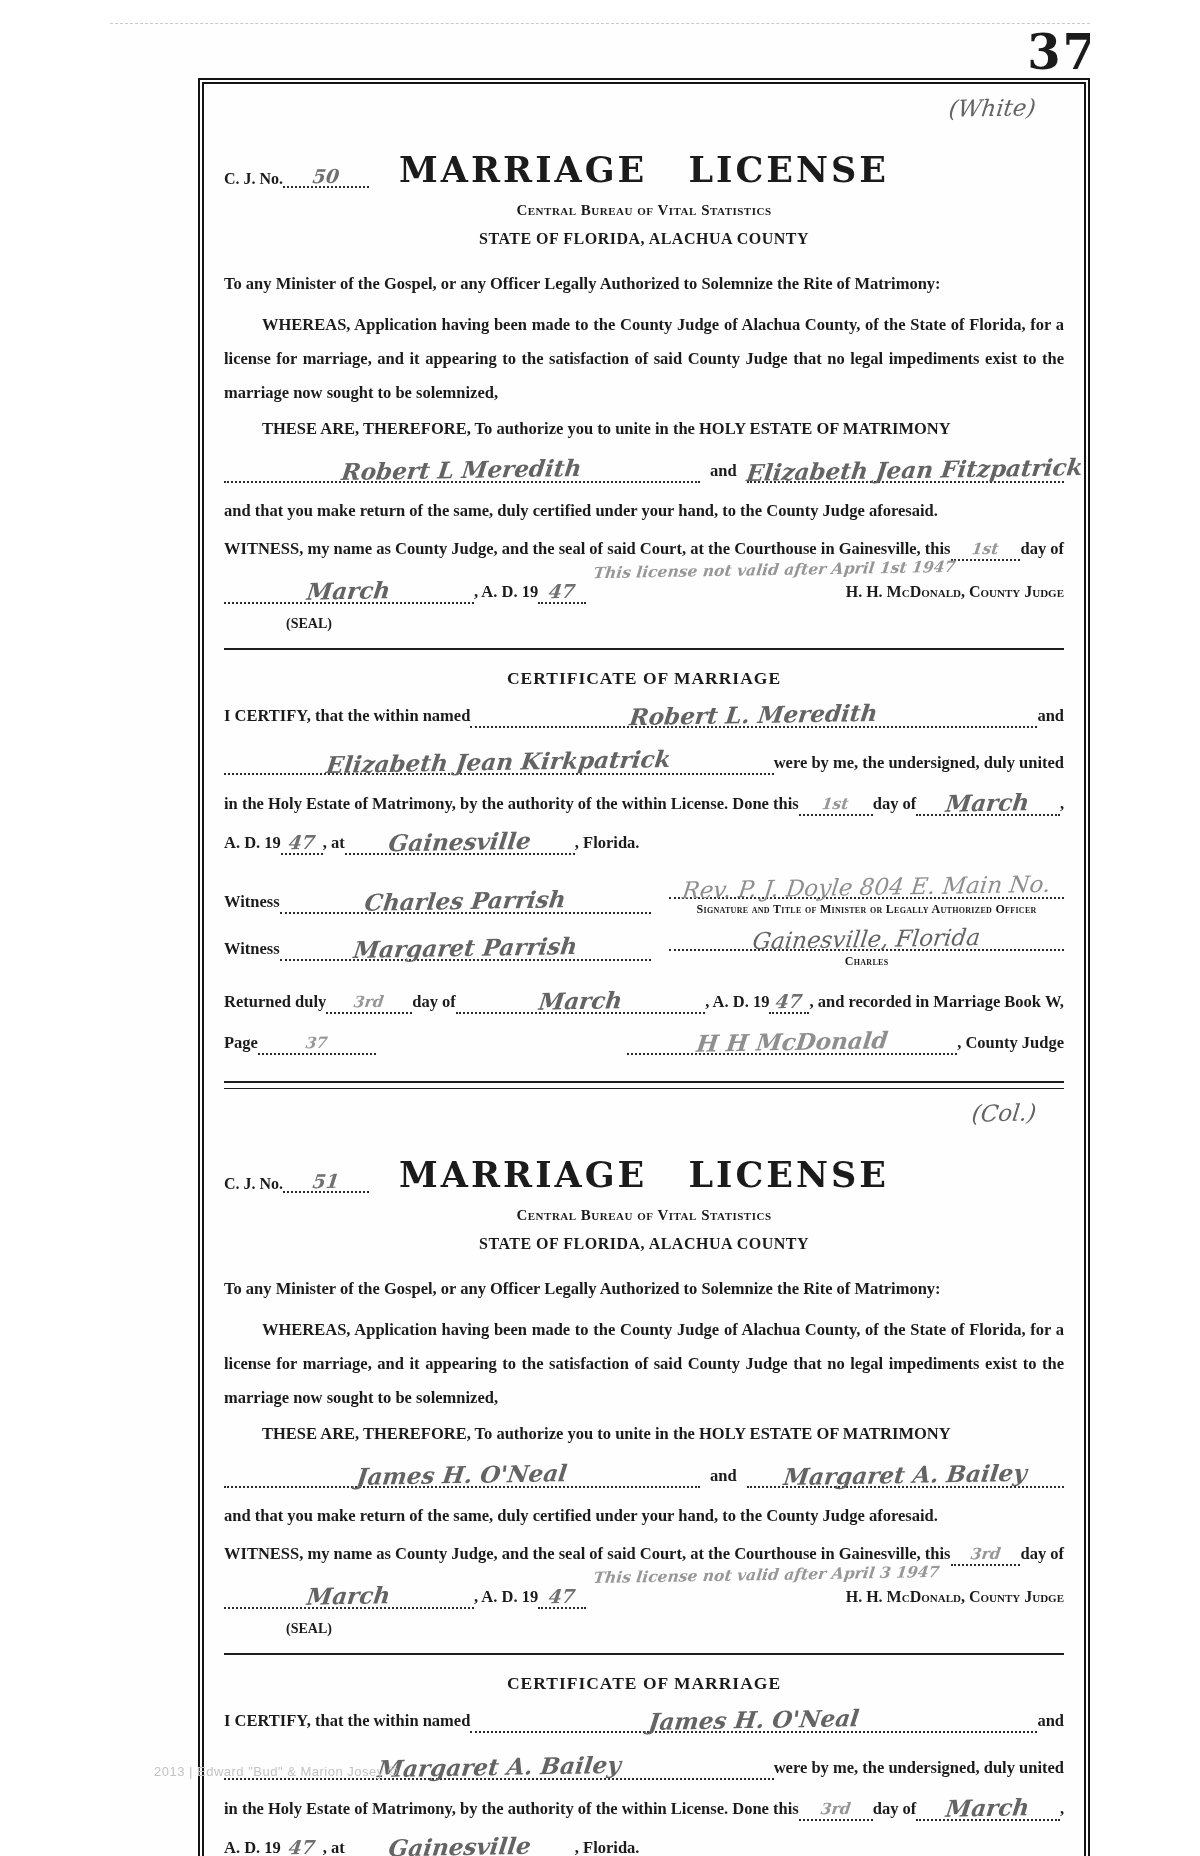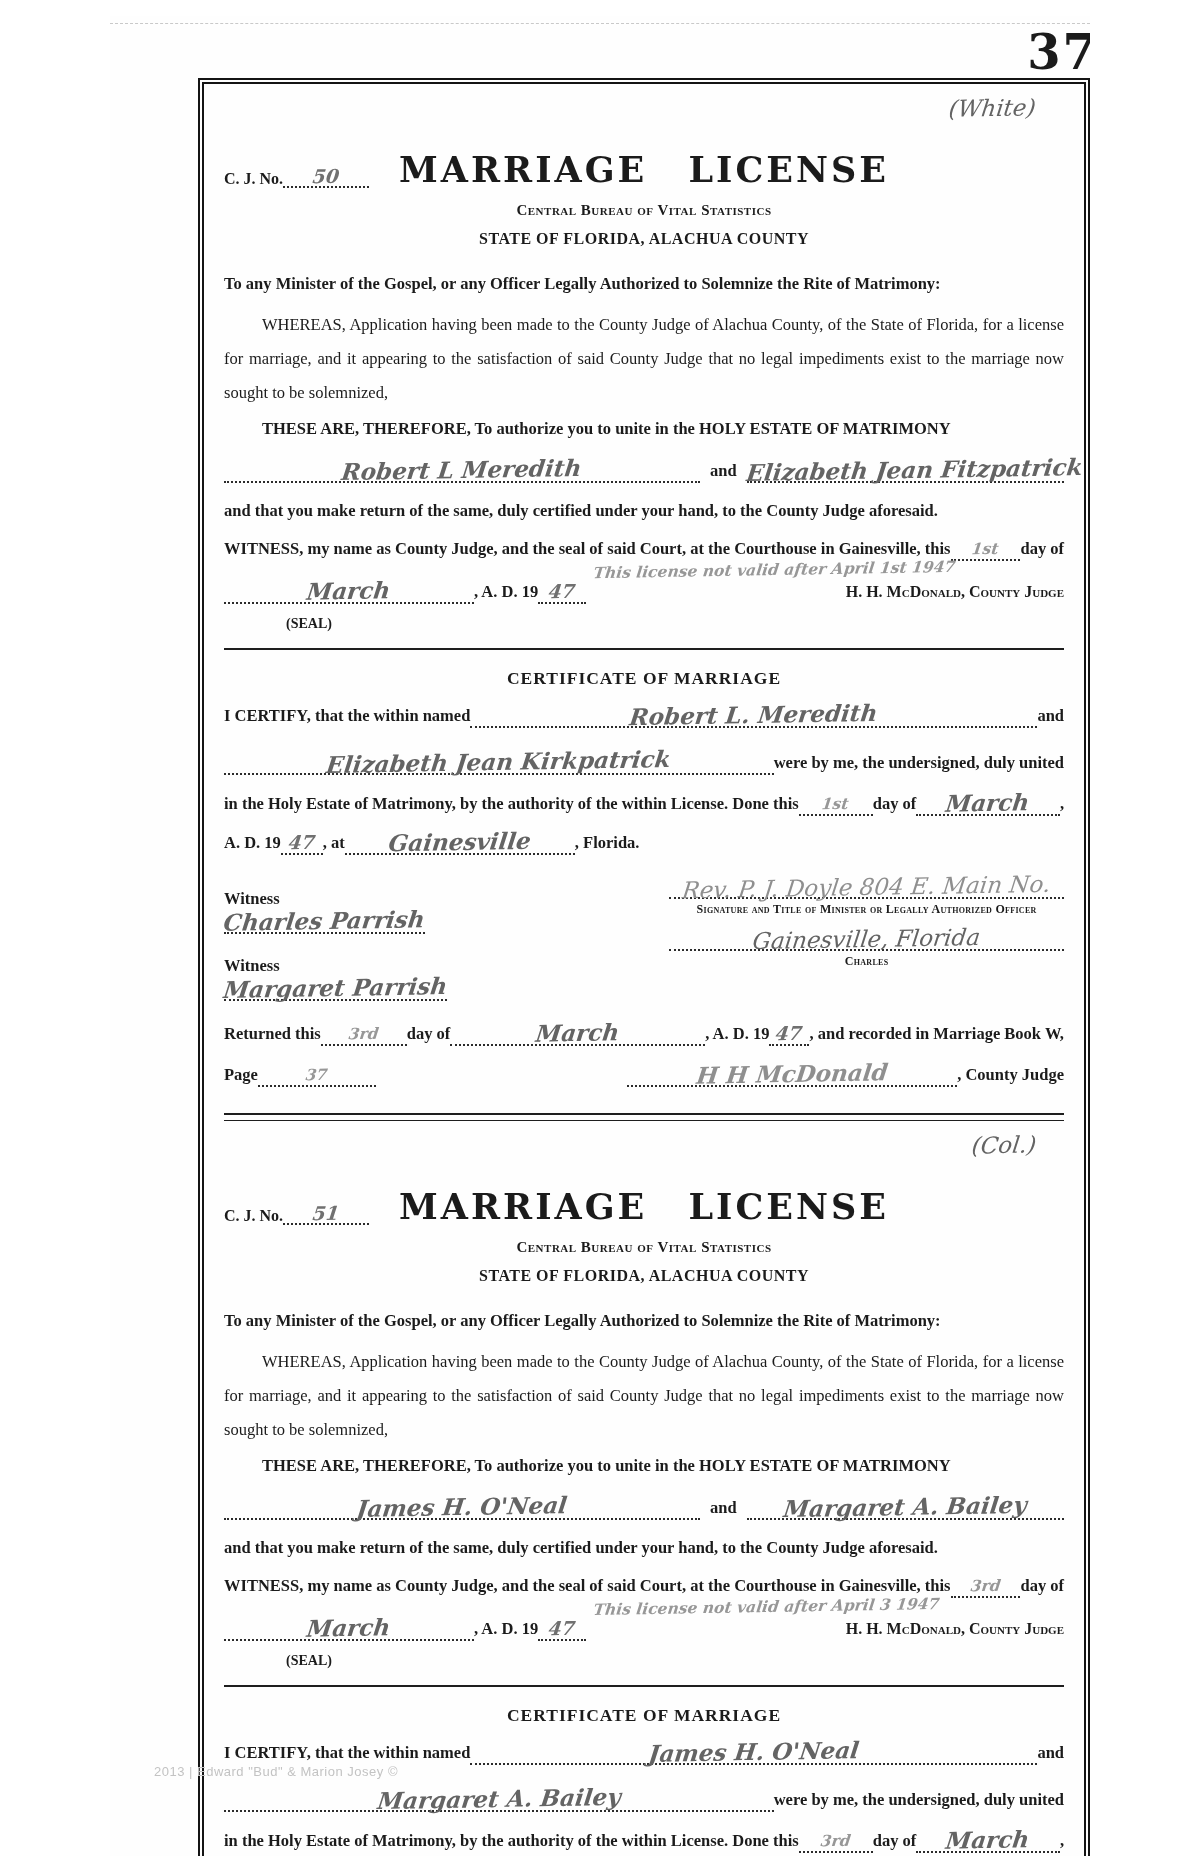--- a/index.html
+++ b/index.html
@@ -31,21 +31,21 @@
   .title-block { position:relative; text-align:center; margin-top:22px; height:52px; }
   .title {
     font-family:"DejaVu Serif", serif; font-weight:bold; font-size:35px;
     letter-spacing:3px; word-spacing:26px; line-height:52px;
   }
   .cj { position:absolute; left:0; bottom:8px; font-size:16px; font-weight:bold; display:flex; align-items:flex-end; }
   .cj .fillw { width:86px; }
   .subtitle { text-align:center; font-variant:small-caps; font-weight:bold; font-size:15px; margin-top:6px; letter-spacing:0.5px; }
   .state-line { text-align:center; font-weight:bold; font-size:16px; margin-top:11px; letter-spacing:0.5px; }
   .addressee { font-weight:bold; font-size:16.5px; margin-top:26px; }
-  .para { font-weight:normal; font-size:16.5px; line-height:34px; text-align:justify; text-indent:38px; margin-top:14px; }
+  .para { font-weight:bold; font-size:16.5px; line-height:34px; text-align:justify; text-indent:38px; margin-top:14px; }
   .therefore { font-weight:bold; font-size:16.5px; line-height:34px; text-indent:38px; margin-top:2px; }
   .row { display:flex; align-items:baseline; font-weight:bold; font-size:16.5px; }
   .lbl { white-space:nowrap; }
   .fill { flex:1; border-bottom:2px dotted #2b2b2b; text-align:center; position:relative; min-width:20px; }
   .fillw { display:inline-block; border-bottom:2px dotted #2b2b2b; text-align:center; position:relative; }
   .names-row { margin-top:12px; }
   .names-row .and { margin:0 10px; }
   .return-clause { font-weight:bold; font-size:16.5px; margin-top:18px; }
   .witness-row { margin-top:18px; position:relative; }
   .validity { position:absolute; left:44%; top:21px; z-index:2; }
@@ -54,21 +54,21 @@
   .seal-label { font-weight:bold; font-size:14px; margin-top:12px; padding-left:62px; }
   .rule { border-top:2px solid #1e1e1e; margin-top:16px; }
   .cert-heading { text-align:center; font-weight:bold; font-size:17.5px; letter-spacing:1px; margin-top:18px; }
   .certify-row { margin-top:14px; }
   .bride-row { margin-top:22px; }
   .holy-row { margin-top:16px; }
   .ad-row { margin-top:14px; }
   .twocol { display:flex; margin-top:20px; }
   .col-l { width:53%; padding-right:18px; box-sizing:border-box; }
   .col-r { width:47%; }
-  .wit-row { margin-top:22px;flex-direction:column; }
+  .wit-row { margin-top:22px; }
   .wit-row:first-child { margin-top:14px; }
   .sig-line { border-bottom:2px dotted #2b2b2b; text-align:center; padding-bottom:0px; }
   .caption { text-align:center; font-variant:small-caps; font-weight:bold; font-size:12px; margin-top:3px; letter-spacing:0.3px; }
   .addr-block { margin-top:10px; }
   .returned-row { margin-top:20px; }
   .page-row { margin-top:16px; }
   .spacer { flex:1; }
   .divider { margin-top:26px; height:5px; border-top:2px solid #1e1e1e; border-bottom:1px solid #1e1e1e; }
   .watermark {
     position:absolute; left:44px; top:1748px; z-index:3;
@@ -171,21 +171,21 @@
           <div class="sig-line"><span class="hw sig-hw">Rev. P. J. Doyle   804 E. Main No.</span></div>
           <div class="caption">Signature and Title of Minister or Legally Authorized Officer</div>
           <div class="addr-block">
             <div class="sig-line"><span class="hw">Gainesville, Florida</span></div>
             <div class="caption">Charles</div>
           </div>
         </div>
       </div>
 
       <div class="row returned-row">
-        <span class="lbl">Returned this</span>
+        <span class="lbl">Returned duly</span>
         <span class="fillw" style="width:86px"><span class="pencil">3rd</span></span>
         <span class="lbl">day of</span>
         <span class="fill"><span class="hw">March</span></span>
         <span class="lbl">, A. D. 19</span>
         <span class="fillw" style="width:40px"><span class="hw-sm">47</span></span>
         <span class="lbl">, and recorded in Marriage Book W,</span>
       </div>
 
       <div class="row page-row">
         <span class="lbl">Page</span>

